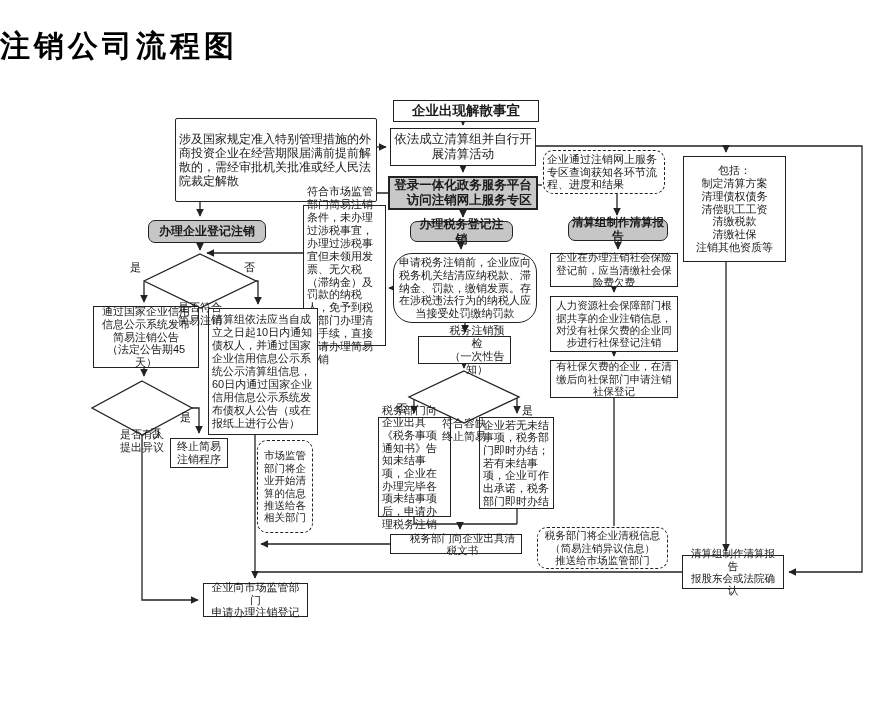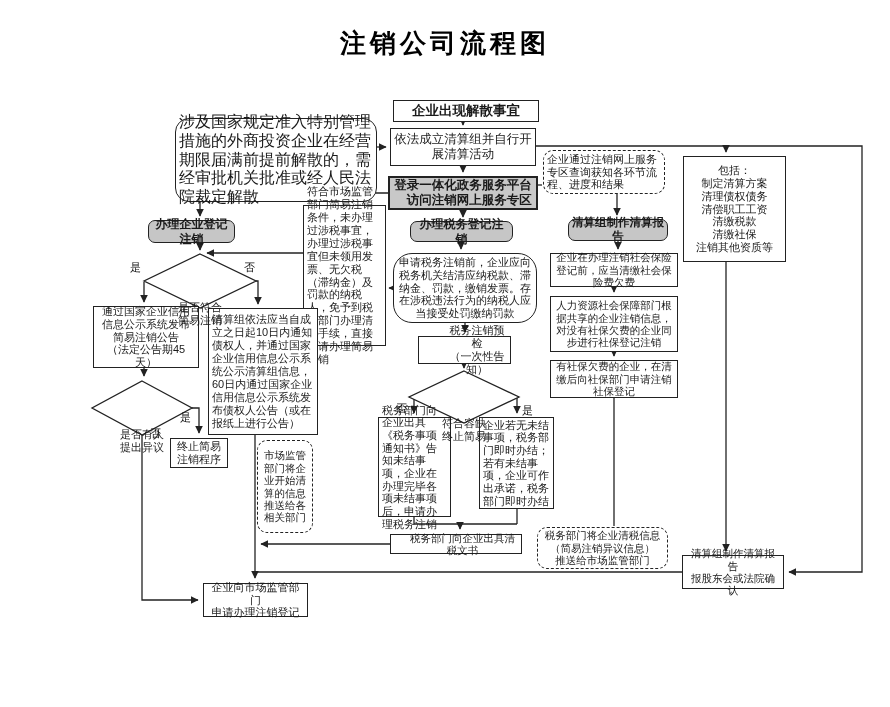--- a/index.html
+++ b/index.html
@@ -1,37 +1,37 @@
 <!DOCTYPE html>
 <html><head>
 <meta charset="utf-8">
 <style>
   html,body{margin:0;padding:0;background:#fff;}
   .canvas{position:relative;width:890px;height:707px;background:#ffffff;overflow:hidden;
           font-family:"Liberation Sans",sans-serif;color:#1a1a1a;}
-  .title{position:absolute;top:26px;left:0;width:100%;margin:0;text-align:center;
-         font-size:26px;font-weight:900;letter-spacing:4px;color:#000;}
+  .title{position:absolute;top:26px;left:0;width:100%;margin:0;
+         font-size:30px;font-weight:900;letter-spacing:4px;color:#000;}
   .wires{position:absolute;left:0;top:0;z-index:0;}
   .node{position:absolute;z-index:2;box-sizing:border-box;border:1.5px solid #222;background:#fff;
         display:flex;align-items:center;justify-content:center;text-align:center;
         font-size:11px;line-height:1.18;padding:2px 3px;white-space:pre-line;}
   .left{text-align:left;justify-content:flex-start;}
   .pill{background:#c6c6c6;border-radius:7px;font-weight:bold;font-size:12px;}
   .dashed{border-style:dashed;border-radius:10px;}
   .dtext{position:absolute;z-index:2;font-size:11px;line-height:1.2;text-align:center;white-space:pre-line;margin-top:33px;}
   .lbl{position:absolute;z-index:2;font-size:11px;color:#111;}
 
   #n-dissolve{left:393px;top:100px;width:146px;height:22px;font-size:13.5px;font-weight:600;}
-  #n-foreign{left:175px;top:118px;width:202px;height:84px;border-radius:14px;font-size:16px;}
+  #n-foreign{left:175px;top:118px;width:202px;height:84px;border-radius:2px;font-size:12px;}
   #n-liquidate{left:390px;top:128px;width:146px;height:38px;font-size:12.5px;}
   #n-platform{left:388px;top:176px;width:150px;height:34px;font-size:12.5px;font-weight:bold;
               background:#c8c8c8;border-width:2.5px;text-align:right;}
   #n-query{left:543px;top:150px;width:122px;height:44px;}
   #n-include{left:683px;top:156px;width:103px;height:106px;}
-  #n-regcancel{left:148px;top:220px;width:87px;height:23px;}
+  #n-regcancel{left:148px;top:220px;width:118px;height:23px;}
   #n-simplecond{left:303px;top:205px;width:83px;height:141px;}
   #n-taxcancel{left:410px;top:221px;width:103px;height:21px;}
   #n-socialcancel{left:568px;top:219px;width:100px;height:22px;font-size:11.5px;}
   #n-announce{left:93px;top:306px;width:106px;height:62px;}
   #n-notify{left:208px;top:308px;width:110px;height:127px;}
   #n-terminate{left:170px;top:438px;width:58px;height:30px;}
   #n-pushinfo{left:257px;top:440px;width:56px;height:93px;font-size:10.5px;}
   #n-taxpre{left:393px;top:253px;width:144px;height:70px;border-radius:19px;}
   #n-precheck{left:418px;top:336px;width:93px;height:28px;padding-left:28px;}
   #n-taxnotice{left:378px;top:417px;width:73px;height:100px;line-height:1.15;}

